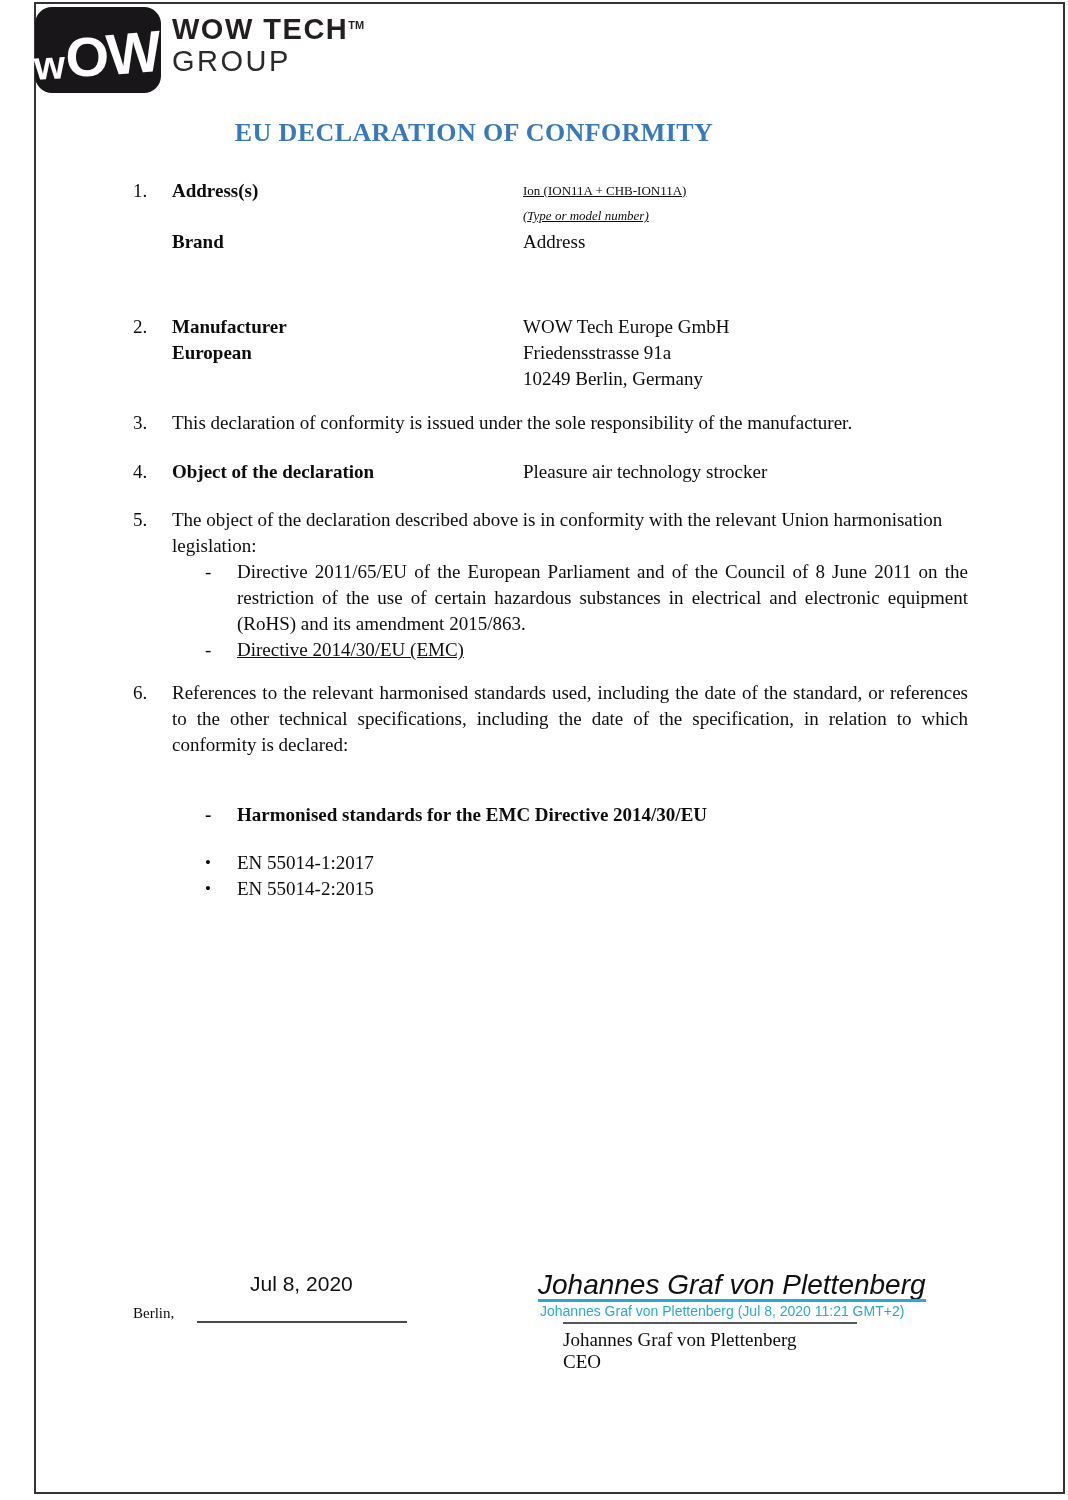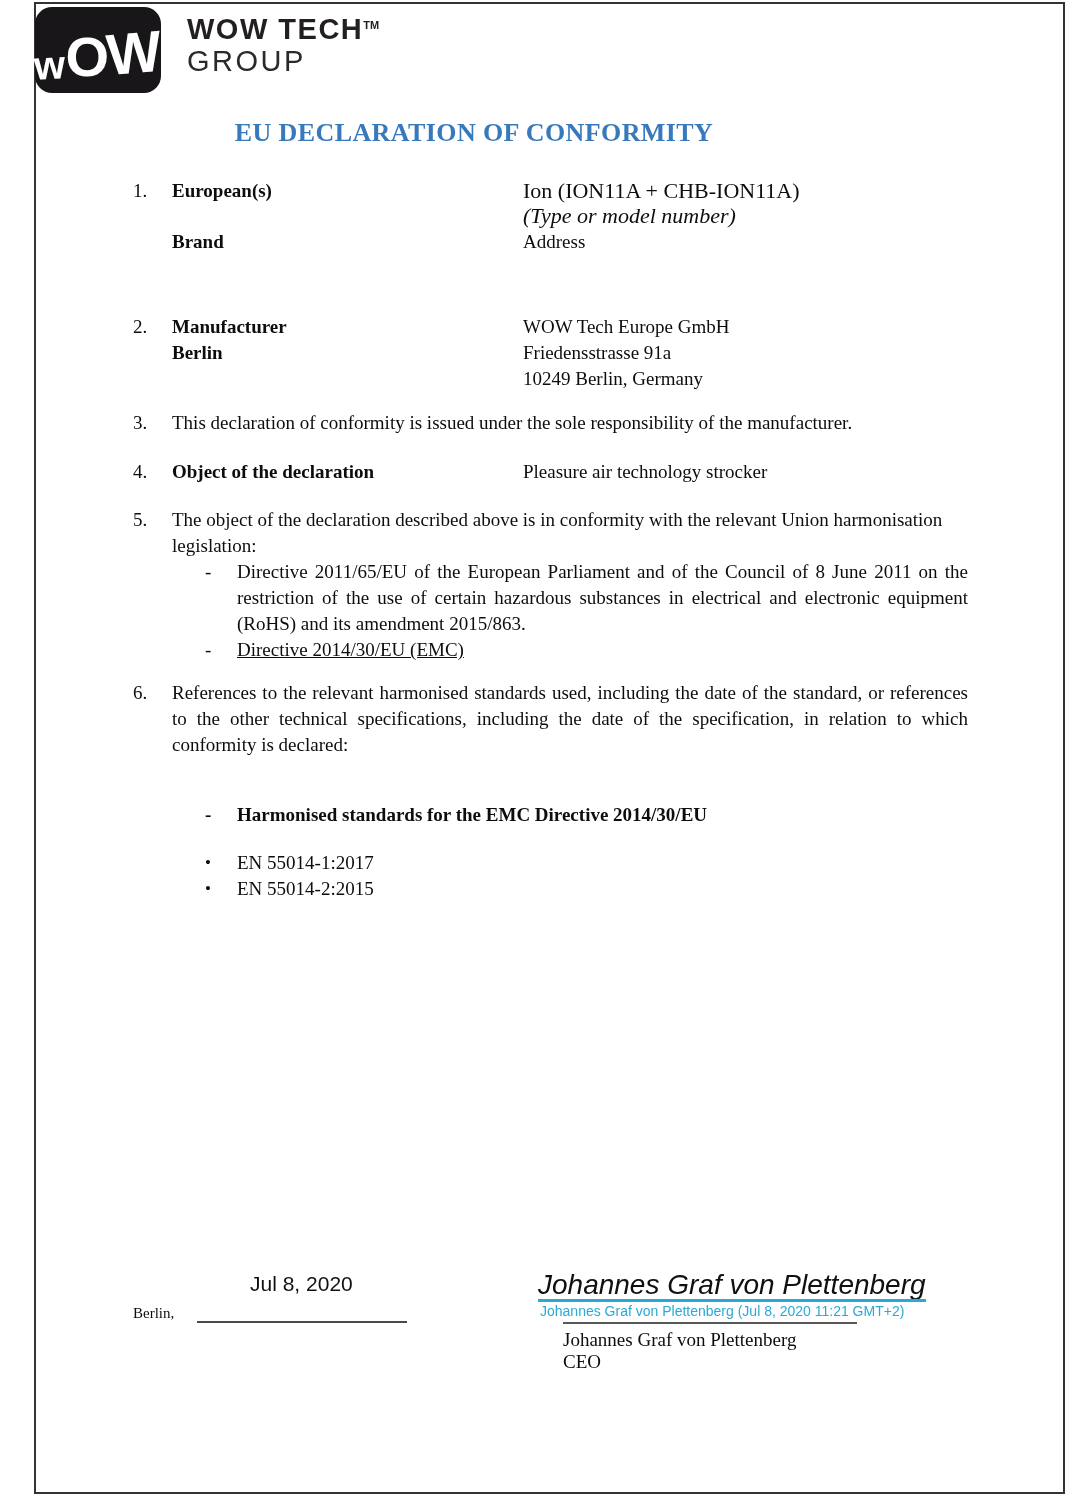--- a/index.html
+++ b/index.html
@@ -10,37 +10,37 @@
     border:2px solid #333333; pointer-events:none; }
 
   
   .logo-wrap{ position:absolute; left:35px; top:7px; display:flex; align-items:flex-start; }
   .logo-mark{ width:126px; height:86px; background:#191619; border-radius:17px;
     display:flex; align-items:flex-end; justify-content:center; color:#ffffff;
     font-family:"Liberation Sans", sans-serif; font-weight:bold; overflow:visible; padding-bottom:8px; }
   .logo-mark .g1{ font-size:40px; line-height:1; transform:rotate(-3deg); }
   .logo-mark .g2{ font-size:56px; line-height:1; letter-spacing:-2px; }
   .logo-mark .g3{ font-size:58px; line-height:1; transform:rotate(-5deg) translateY(-3px); }
-  .logo-text{ margin-left:26px; padding-top:6px; font-family:"Liberation Sans", sans-serif; color:#231f20; }
+  .logo-text{ margin-left:11px; padding-top:6px; font-family:"Liberation Sans", sans-serif; color:#231f20; }
   .logo-line1{ font-size:29px; font-weight:bold; letter-spacing:1.5px; line-height:32px; white-space:nowrap; }
   .logo-tm{ font-size:11px; font-weight:bold; vertical-align:top; position:relative; top:-4px; letter-spacing:0; }
   .logo-line2{ font-size:29px; font-weight:400; letter-spacing:2.5px; line-height:33px; color:#2a2a2a; }
 
   
   .doc-title{ position:absolute; left:0; top:118px; width:948px; text-align:center;
     font-size:26px; font-weight:bold; letter-spacing:0.4px; }
 
   
   .sec{ position:absolute; left:133px; width:835px; display:flex; font-size:19px; line-height:26px; }
   .num{ flex:0 0 39px; }
   .inner{ flex:1; }
   .cols{ display:flex; }
   .label-col{ flex:0 0 351px; font-weight:bold; }
   .value-col{ flex:1; }
-  .small-val{ font-size:22px; line-height:25px; }
+  .small-val{ font-size:13px; line-height:25px;text-decoration:underline; }
   .note{ font-style:italic; }
   .para-just{ text-align:justify; }
   .dash-row{ display:flex; margin-left:33px; }
   .dash-cell{ flex:0 0 32px; }
   .dash-text{ flex:1; text-align:justify; }
   .bold{ font-weight:bold; }
   .bullet-row{ display:flex; margin-left:33px; }
   .bullet-cell{ flex:0 0 32px; font-size:17px; }
 
   
@@ -74,39 +74,39 @@
     <div class="logo-line2">GROUP</div>
   </div>
 </div>
 
 <div class="doc-title" style="color:#3779bc;">EU DECLARATION OF CONFORMITY</div>
 
 <div class="sec" style="top:178px;">
   <div class="num">1.</div>
   <div class="inner">
     <div class="cols">
-      <div class="label-col">European(s)</div>
+      <div class="label-col">Address(s)</div>
       <div class="value-col small-val">
         <div>Ion (ION11A + CHB-ION11A)</div>
         <div class="note">(Type or model number)</div>
       </div>
     </div>
     <div class="cols" style="margin-top:1px;">
       <div class="label-col">Brand</div>
       <div class="value-col">Address</div>
     </div>
   </div>
 </div>
 
 <div class="sec" style="top:314px;">
   <div class="num">2.</div>
   <div class="inner cols">
     <div class="label-col">
       <div>Manufacturer</div>
-      <div>Berlin</div>
+      <div>European</div>
     </div>
     <div class="value-col">
       <div>WOW Tech Europe GmbH</div>
       <div>Friedensstrasse 91a</div>
       <div>10249 Berlin, Germany</div>
     </div>
   </div>
 </div>
 
 <div class="sec" style="top:410px;">

